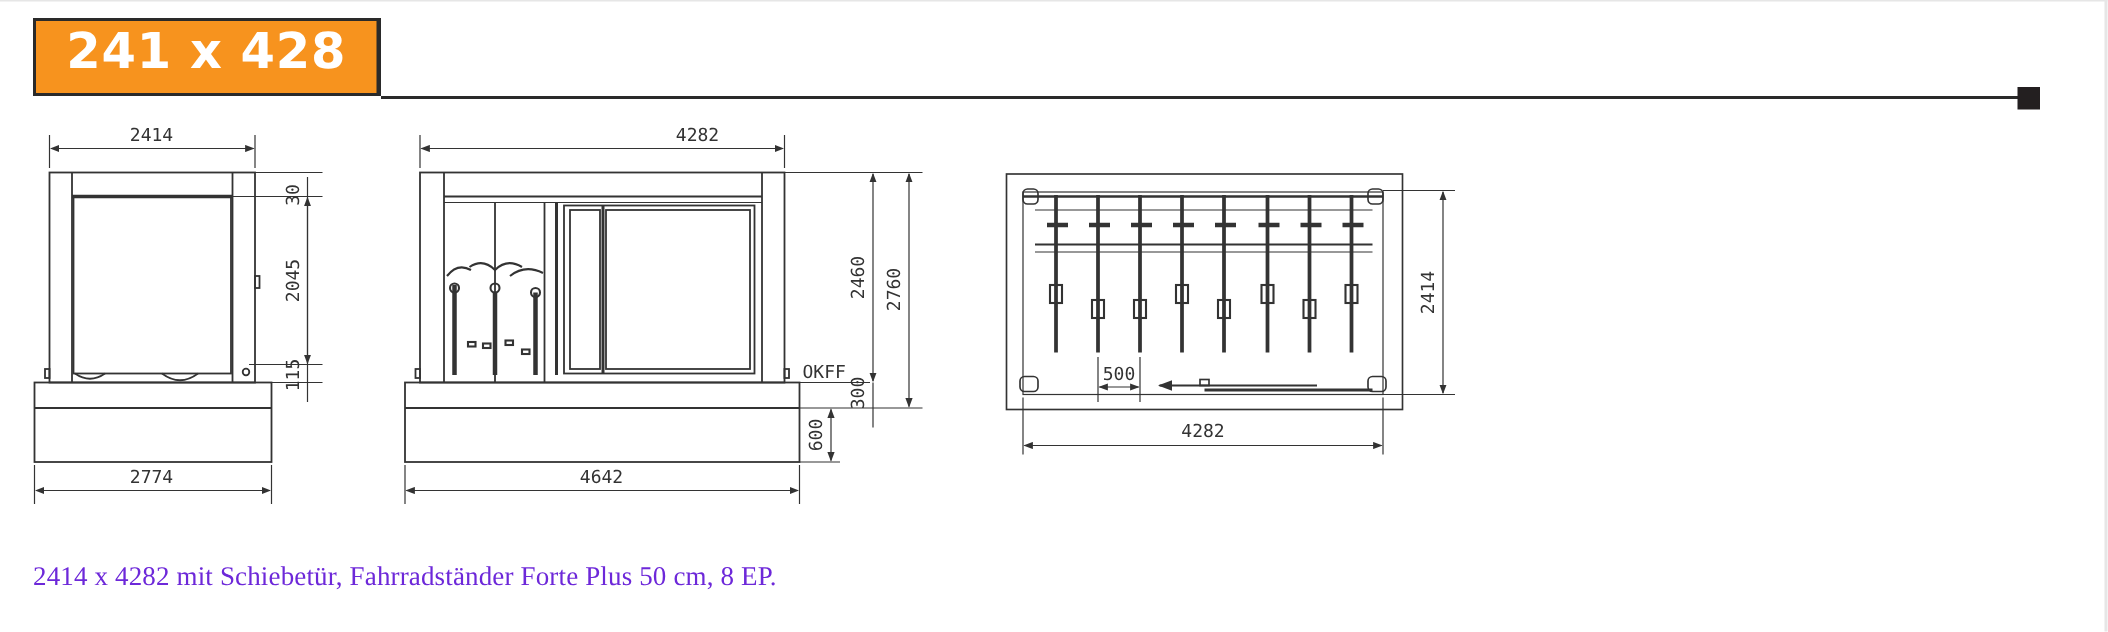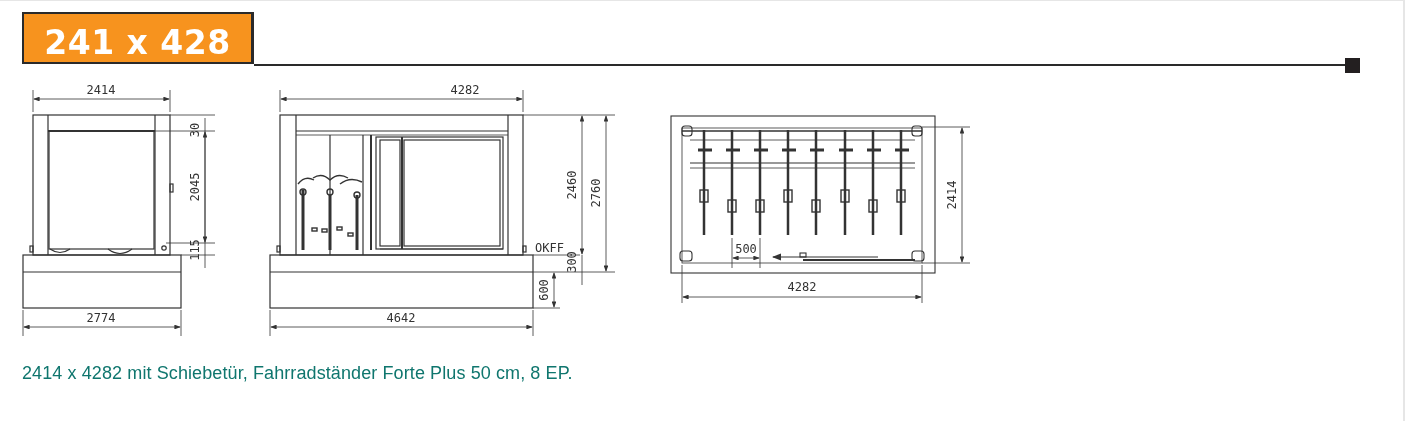--- a/index.html
+++ b/index.html
@@ -1,24 +1,24 @@
 <!DOCTYPE html>
 <html><head>
 <meta charset="utf-8">
 <style>
   html, body { margin:0; padding:0; background:#ffffff; }
   body { width:1405px; height:421px; position:relative; overflow:hidden; font-family:"DejaVu Sans", sans-serif; }
   .frame-top { position:absolute; left:0; top:0; width:1405px; height:1px; background:#e6e6e6; }
   .frame-right { position:absolute; left:1403px; top:0; width:2px; height:421px; background:#e6e6e6; }
-  .title-box { position:absolute; left:22px; top:12px; width:232px; height:52px; background:#f7931e; border:2px solid #2a2a2a; border-right-width:3px; box-sizing:border-box; display:flex; align-items:flex-end; justify-content:center; }
+  .title-box { position:absolute; left:22px; top:12px; width:232px; height:52px; background:#f7931e; border:2px solid #2a2a2a; border-right-width:3px; box-sizing:border-box; display:flex; align-items:flex-start; justify-content:center; }
   .title-text { color:#ffffff; font-family:"DejaVu Sans", sans-serif; font-weight:bold; font-size:33px; letter-spacing:0.5px; }
   .title-rule { position:absolute; left:254px; top:64px; width:1098px; height:2px; background:#2a2a2a; }
   .rule-end { position:absolute; left:1345px; top:58px; width:15px; height:15px; background:#231f20; }
   .drawing { position:absolute; left:0; top:0; }
-  .caption { position:absolute; left:22px; top:363px; font-family:Liberation Sans, sans-serif; font-size:18px; color:#0f766e; white-space:nowrap; letter-spacing:0.1px; }
+  .caption { position:absolute; left:22px; top:374px; font-family:Liberation Serif, serif; font-size:18px; color:#6d28d9; white-space:nowrap; letter-spacing:0.1px; }
   svg text { font-family:"DejaVu Sans Mono", monospace; font-size:12px; fill:#333; }
 </style>
 </head>
 <body>
 
 <div class="frame-top"></div>
 <div class="frame-right"></div>
 
 <div class="title-box">
   <span class="title-text">241 x 428</span>

